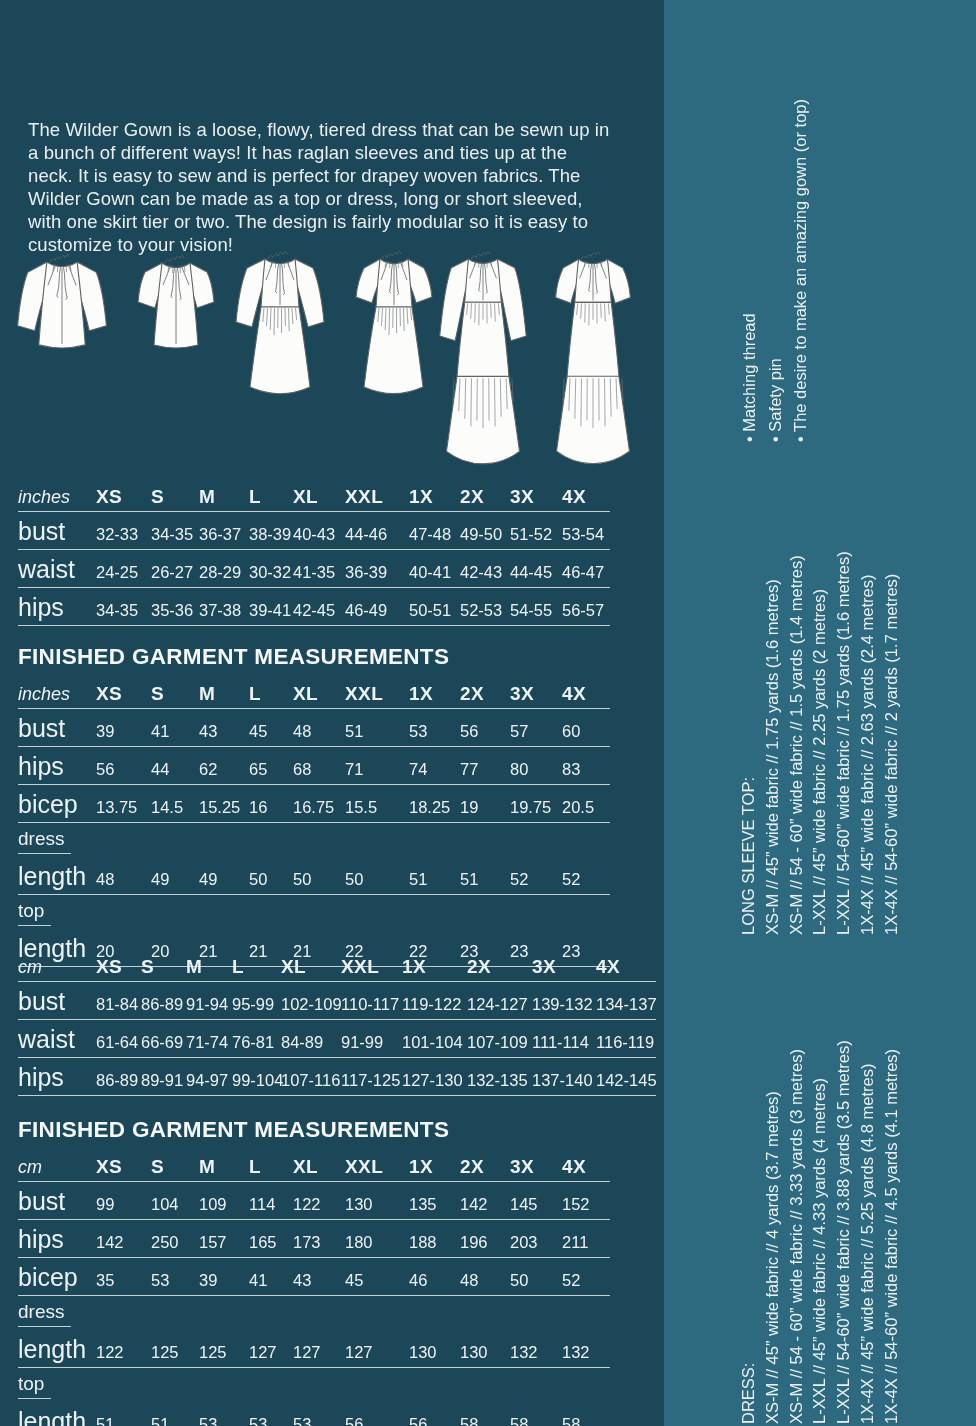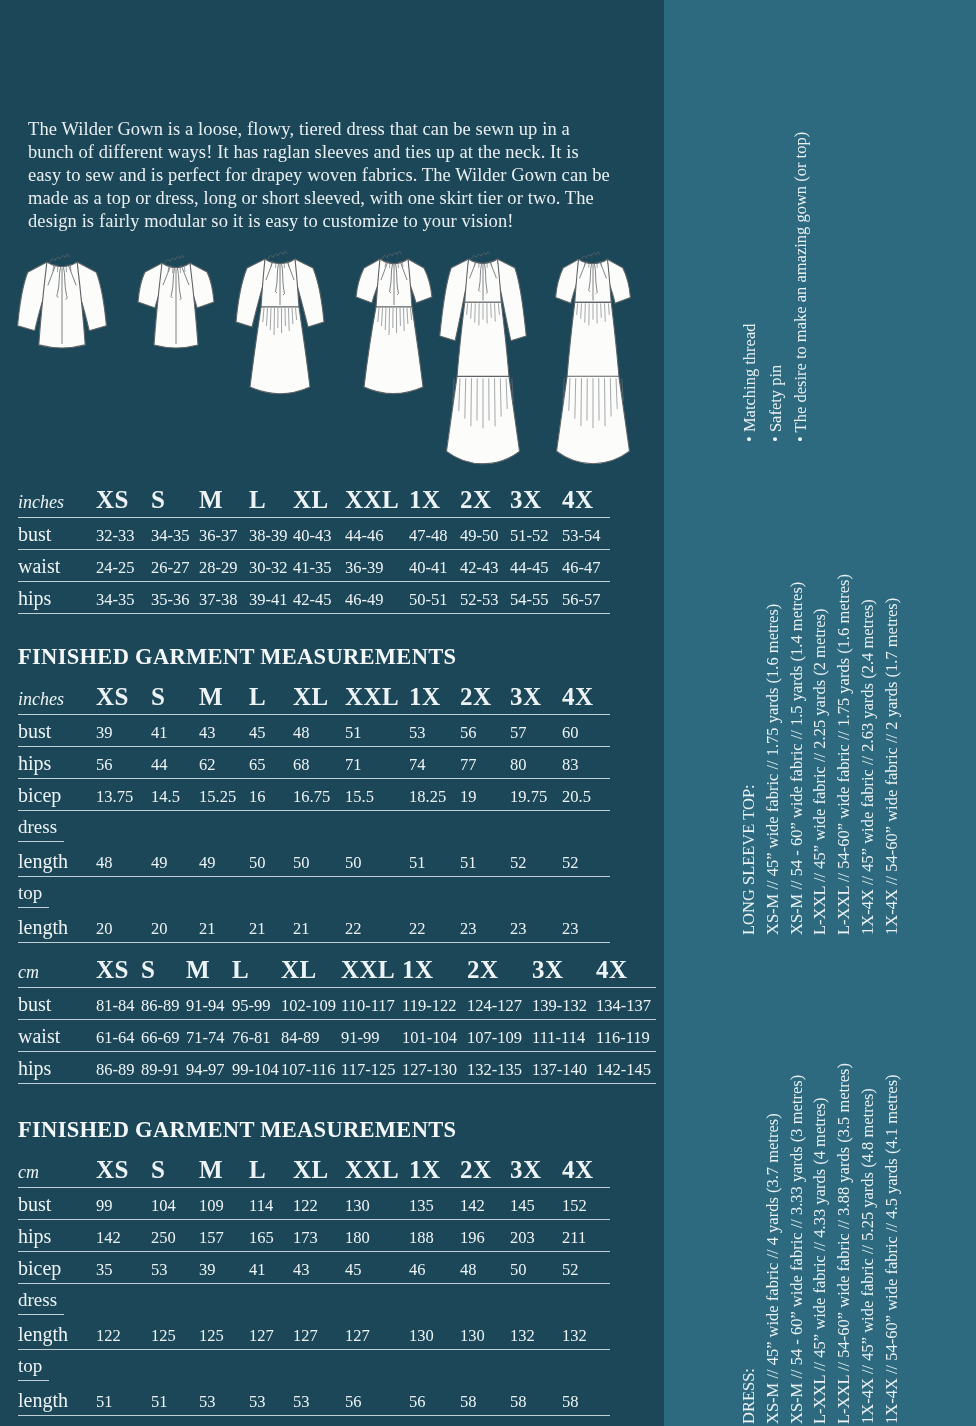--- a/index.html
+++ b/index.html
@@ -1,40 +1,40 @@
 <!DOCTYPE html>
 <html><head>
 <meta charset="utf-8">
 <style>
   html,body { margin:0; padding:0; background:#12303d; }
   .page {
     position:relative; width:976px; height:1426px; overflow:hidden;
     background:#1c4758; color:#edf3f5;
-    font-family:Liberation Serif, serif;
+    font-family:Liberation Sans, sans-serif;
     -webkit-font-smoothing:antialiased;
   }
   .sidebar { position:absolute; left:664px; top:0; width:312px; height:1426px; background:#2d6a7f; }
 
   
   .description {
     position:absolute; left:28px; top:99px; width:584px;
     font-size:18.5px; line-height:23px; color:#e9eff1; letter-spacing:.1px;
   }
 
   
   .sec { position:absolute; left:18px; }
   .sec h2 { margin:0 0 8px 0; font-size:22.5px; font-weight:bold; letter-spacing:.3px; color:#f5f8f9; }
   table { border-collapse:collapse; table-layout:fixed; }
   .tbl-imp { width:592px; }
   .tbl-met { width:638px; }
   th, td { text-align:left; padding:5px 0 3px 0; vertical-align:baseline; white-space:nowrap; overflow:visible; }
   tr.rule > th, tr.rule > td { border-bottom:1.4px solid rgba(240,247,249,.78); }
-  th.size { font-size:25px; font-weight:bold; letter-spacing:.4px; }
+  th.size { font-size:19px; font-weight:bold; letter-spacing:.4px; }
   th.unit { font-size:18px; font-weight:normal; font-style:italic; }
-  td.lbl { font-size:20px; }
+  td.lbl { font-size:25px; }
   td.val { font-size:16.5px; }
   tr.labrow td { border-bottom:none; padding:5px 0 3px 0; }
   tr.labrow span { display:inline-block; font-size:19px; padding-right:7px;
                    border-bottom:1.4px solid rgba(240,247,249,.78); padding-bottom:3px; }
   
   .tbl-imp th:nth-child(1){width:78px}.tbl-imp th:nth-child(2){width:55px}
   .tbl-imp th:nth-child(3){width:48px}.tbl-imp th:nth-child(4){width:50px}
   .tbl-imp th:nth-child(5){width:44px}.tbl-imp th:nth-child(6){width:52px}
   .tbl-imp th:nth-child(7){width:64px}.tbl-imp th:nth-child(8){width:51px}
   .tbl-imp th:nth-child(9){width:50px}.tbl-imp th:nth-child(10){width:52px}

